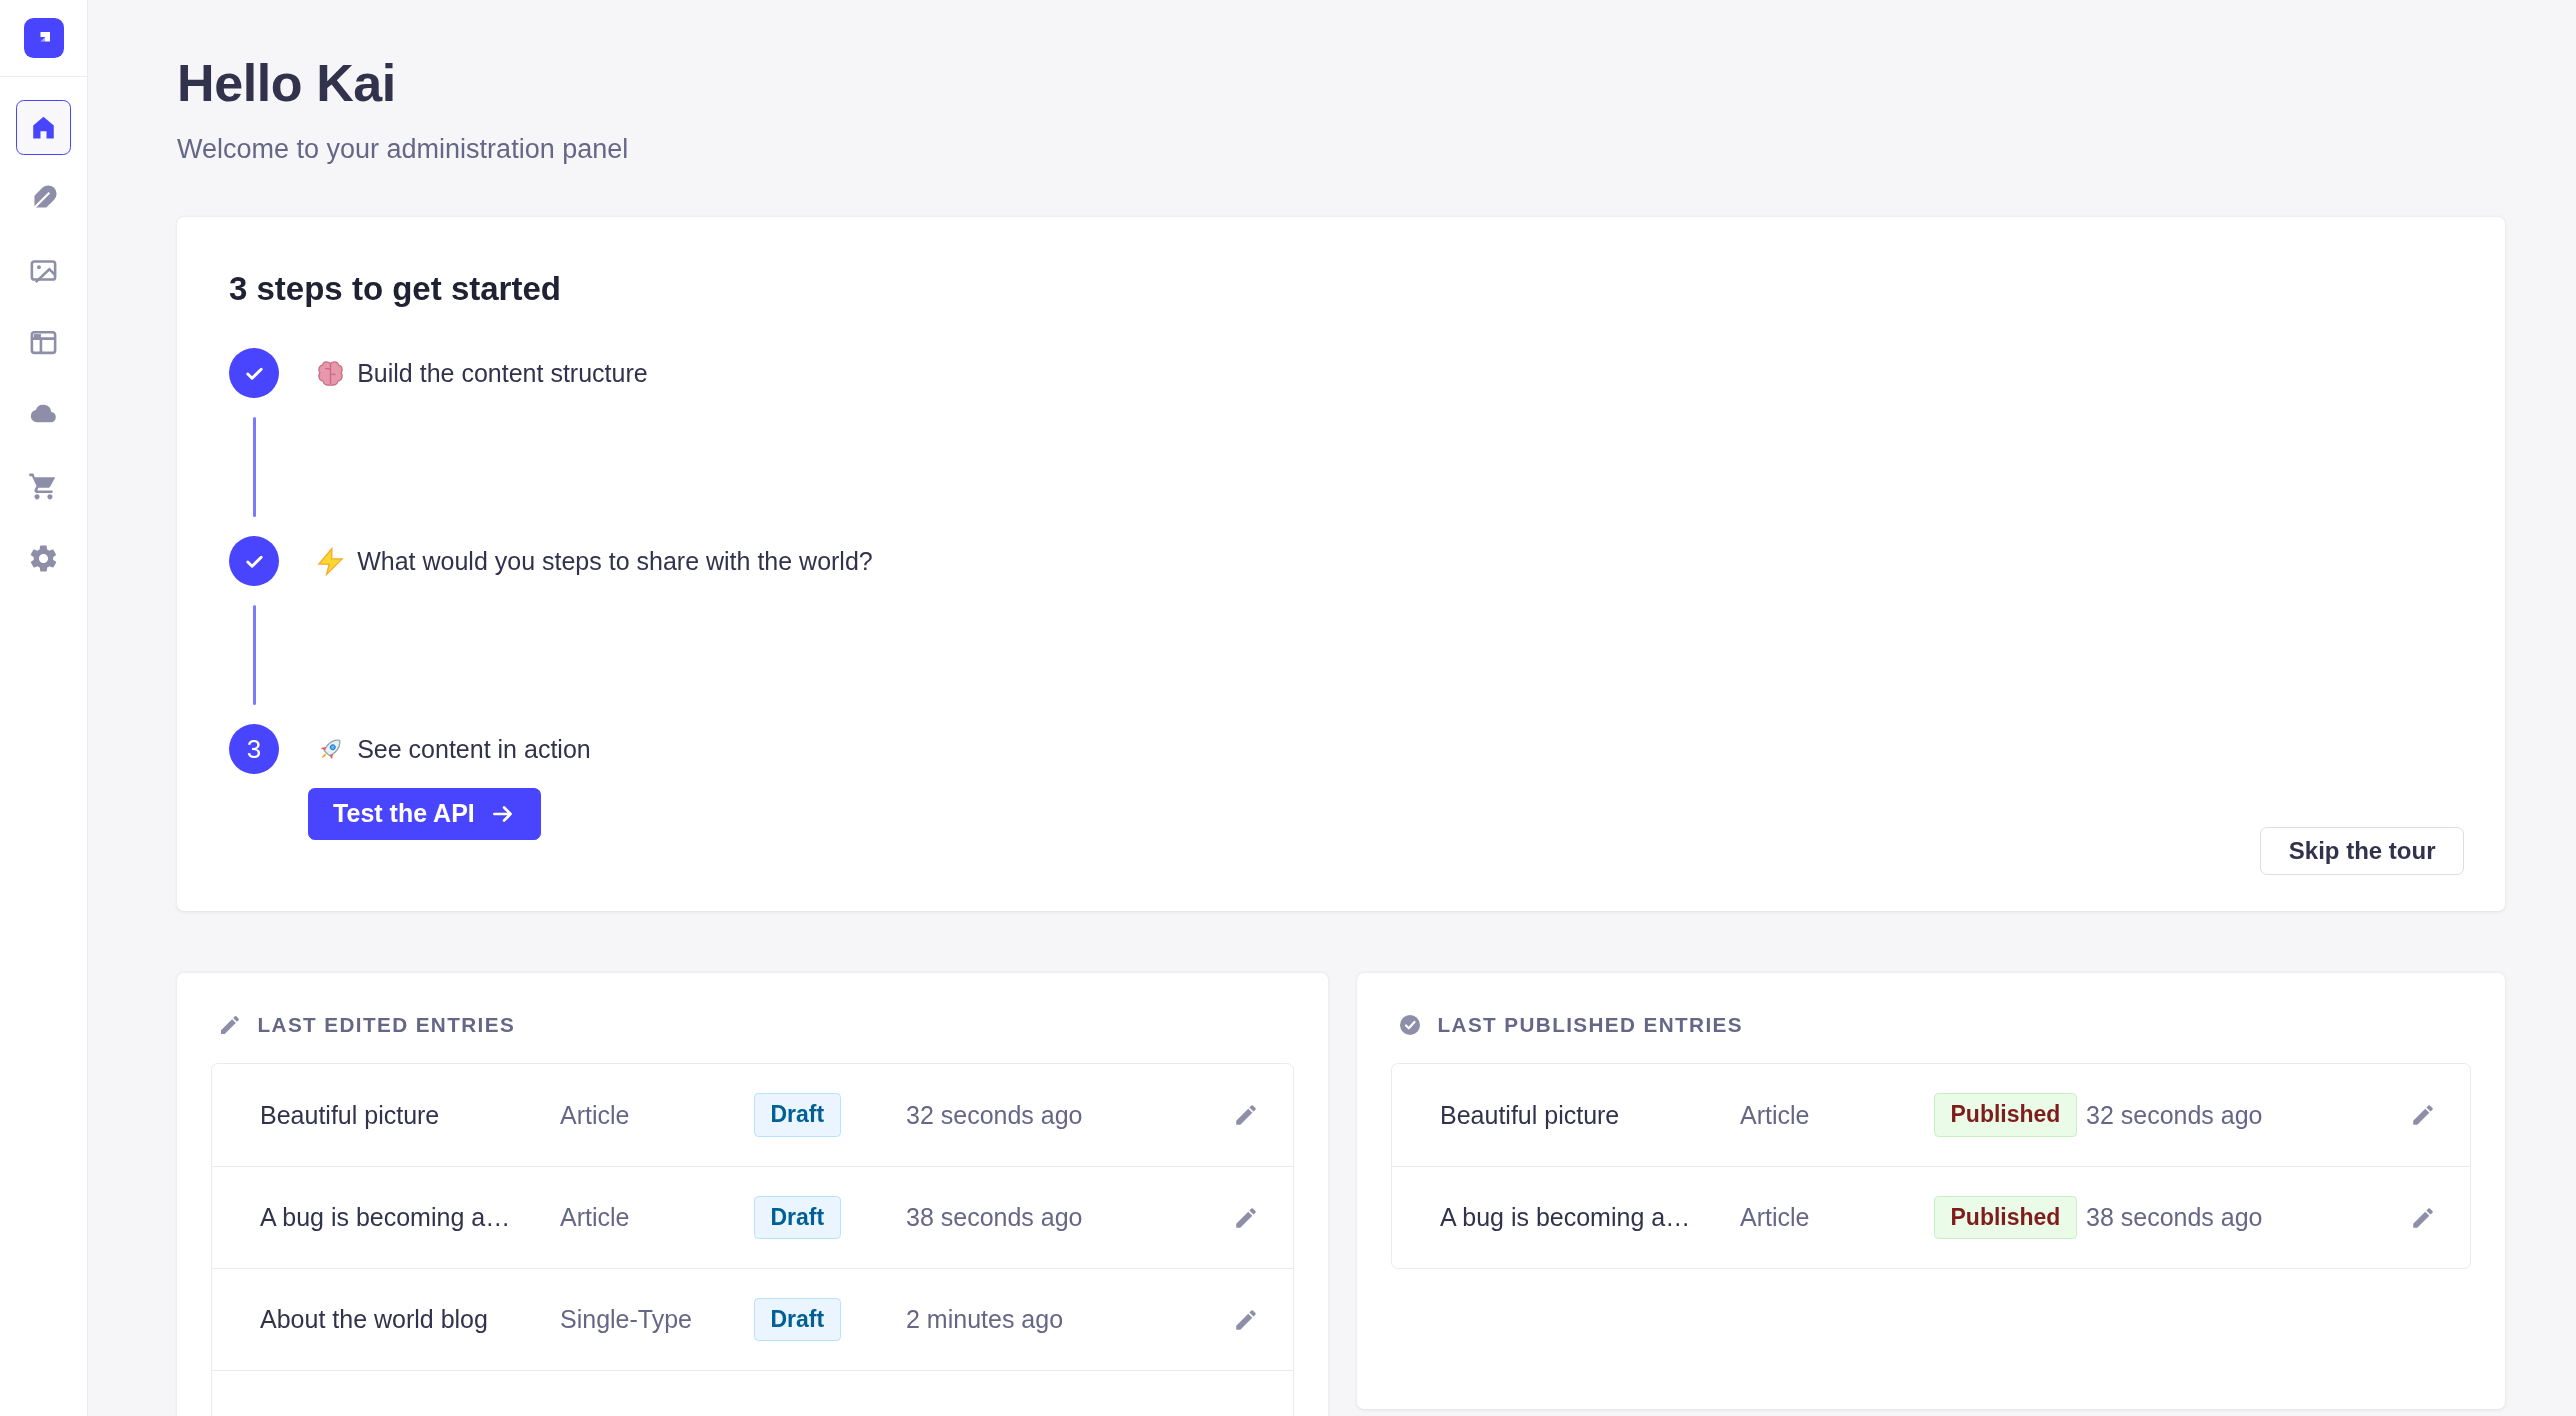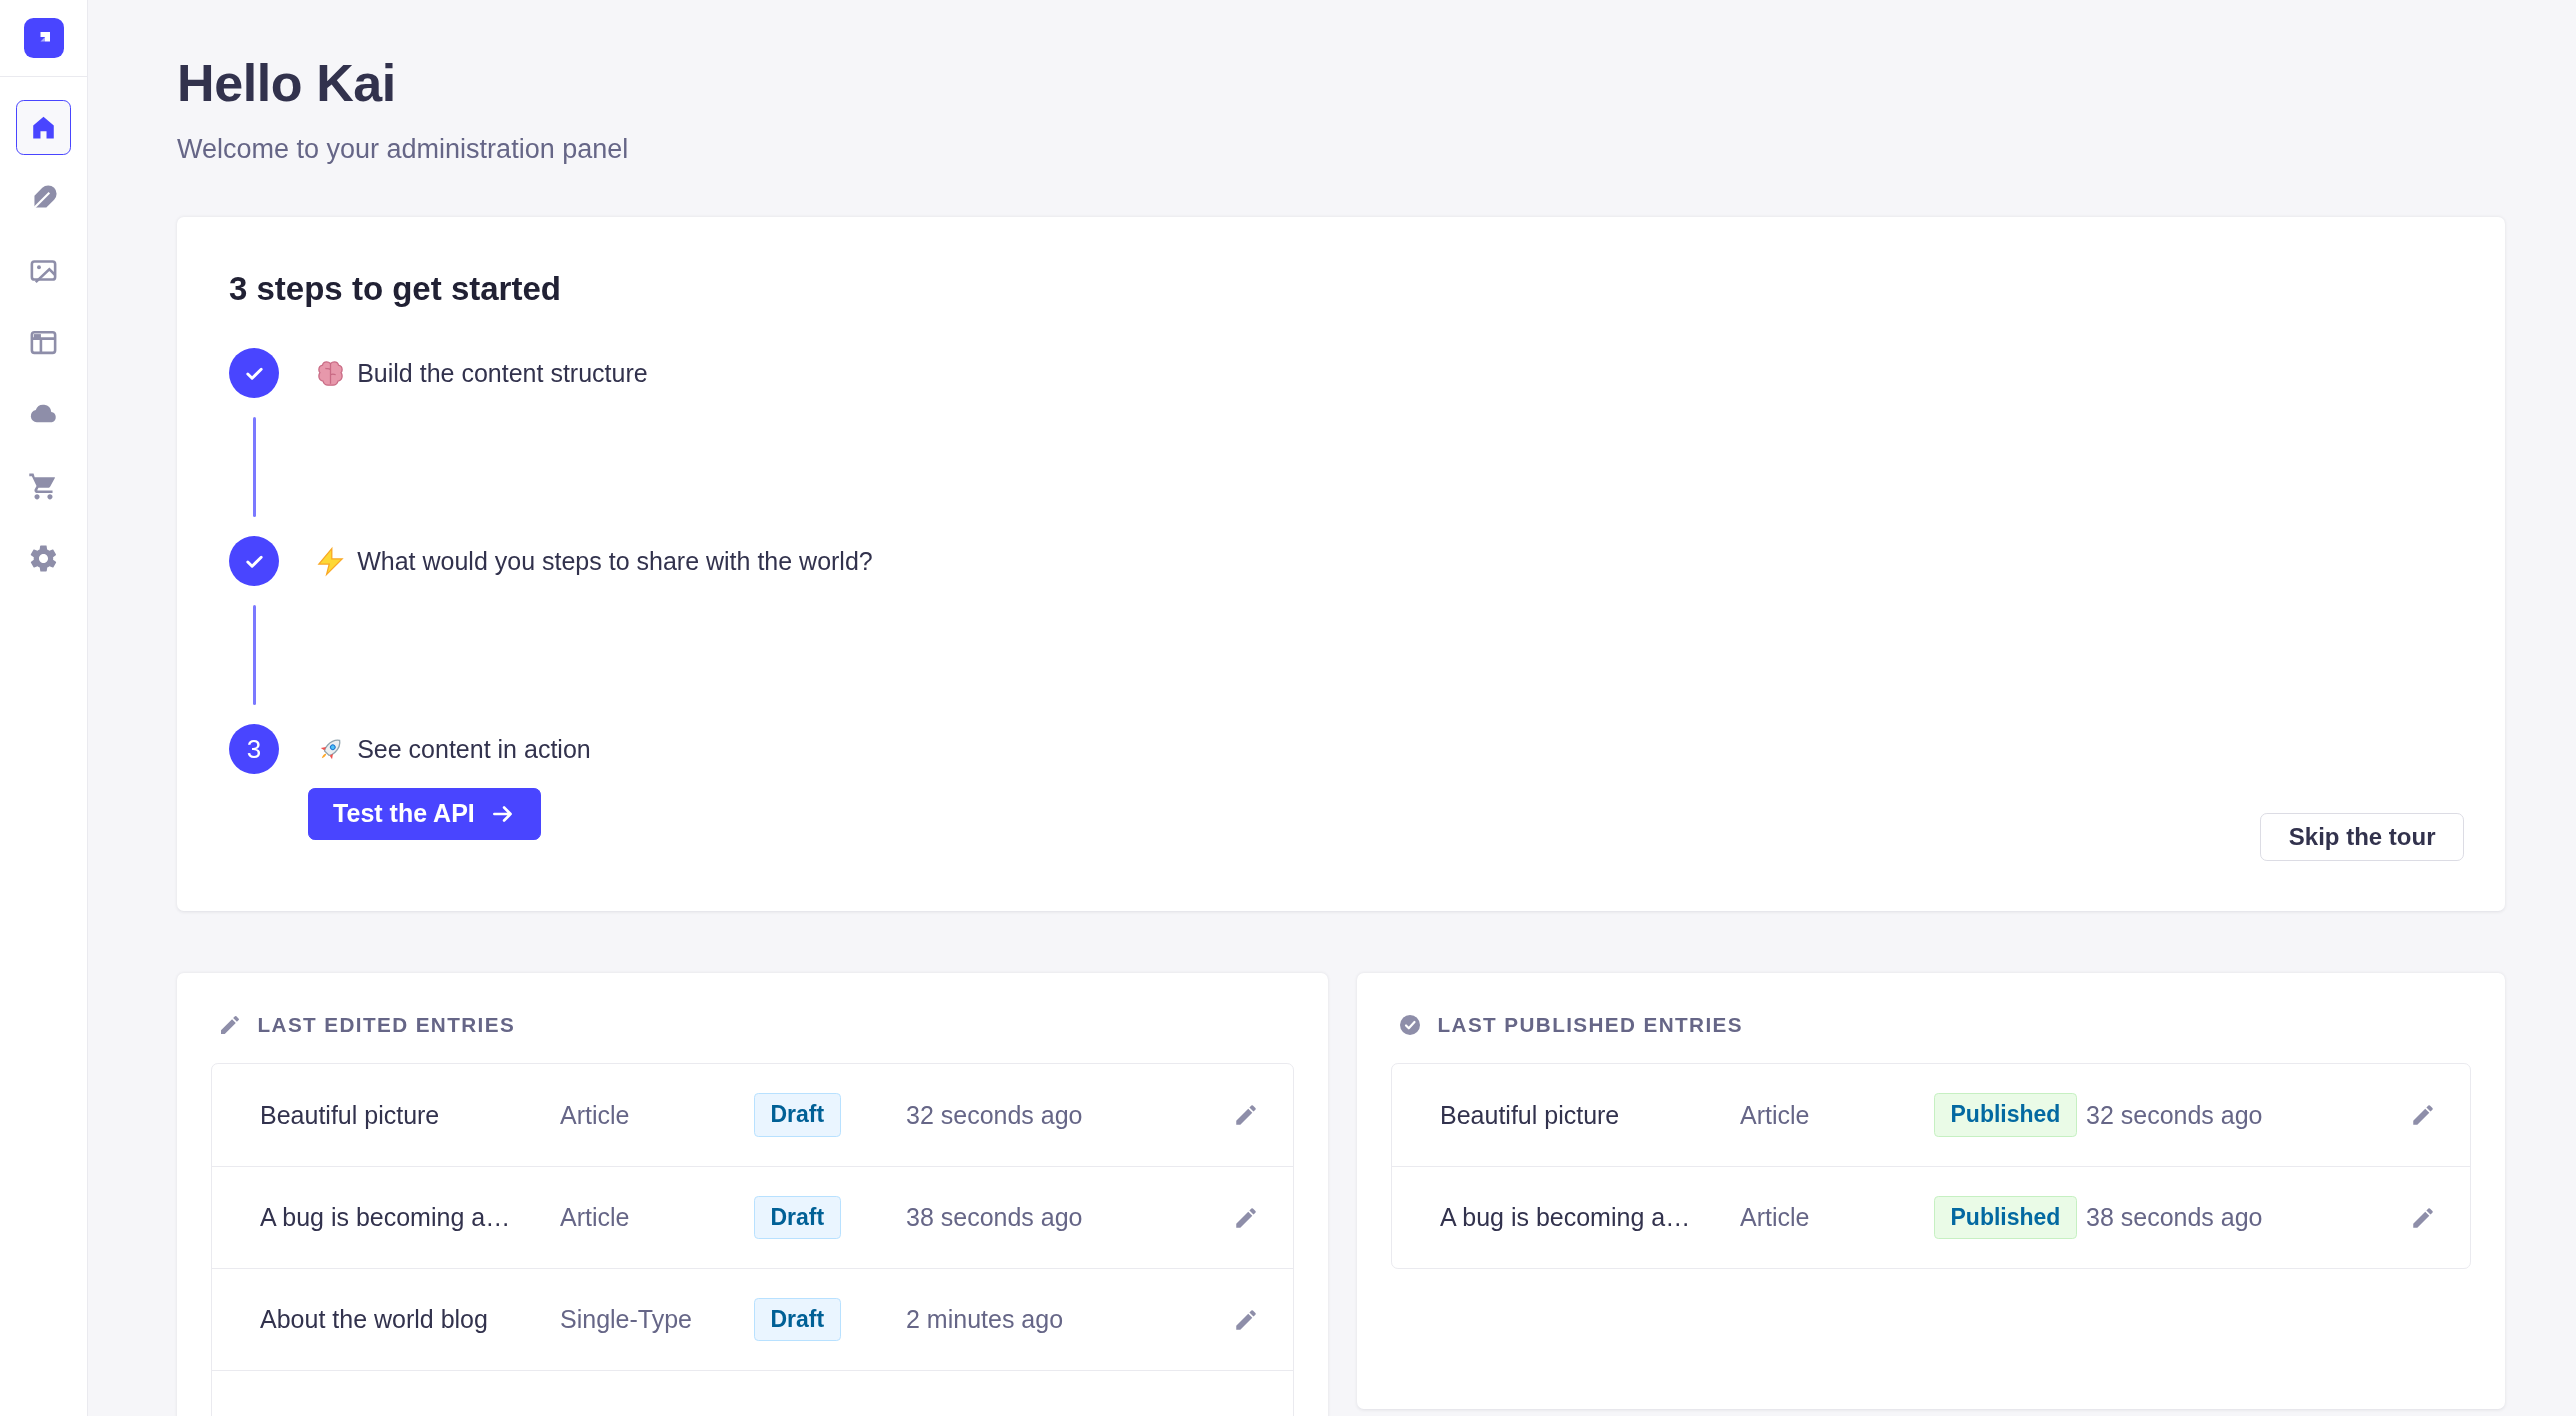--- a/index.html
+++ b/index.html
@@ -61,21 +61,21 @@
   .cta-row { display:grid; grid-template-columns:50px 1fr; column-gap:36px; }
   .cta-btn {
     grid-column:2; justify-self:start; margin-top:13.8px; margin-left:-6.9px;
     height:52px; padding:0 24px; background:#4945ff; border:0.9px solid #4945ff;
     border-radius:6.9px; color:#ffffff; font-size:25px; font-weight:600;
     font-family:"Liberation Sans", sans-serif;
     display:flex; align-items:center; gap:15.5px; cursor:pointer;
   }
   .cta-btn svg { width:26px; height:26px; }
   .skip-btn {
-    position:absolute; right:41px; bottom:50px; height:48px; padding:0 27.5px;
+    position:absolute; right:41px; bottom:36px; height:48px; padding:0 27.5px;
     background:#ffffff; border:0.9px solid #dcdce4; border-radius:6.9px;
     font-size:24px; font-weight:600; color:#32324d; cursor:pointer;
     font-family:"Liberation Sans", sans-serif;
   }
 
   
   .entries-left  { left:177px;  top:973px; width:1151px; height:551px; padding-top:40px; }
   .entries-right { left:1357px; top:973px; width:1148px; height:436px; padding-top:40px; }
   .entries-header { padding:0 41px; display:flex; align-items:center; gap:15.5px; }
   .entries-header svg { width:24px; height:24px; flex:none; }
@@ -91,21 +91,21 @@
   .row + .row { border-top:0.9px solid #eaeaef; }
   .row-partial { border-top:0.9px solid #eaeaef; height:103px; }
   .cell-title { font-size:25px; color:#32324d; white-space:nowrap; overflow:hidden; }
   .cell-type  { font-size:25px; color:#666687; }
   .cell-time  { font-size:25px; color:#666687; }
   .badge {
     display:inline-block; padding:6.9px 15.5px; border-radius:4.3px;
     font-size:23px; font-weight:600; line-height:1.2;
   }
   .badge.draft     { background:#eaf5ff; border:0.9px solid #b8e1ff; color:#006096; }
-  .badge.published { background:#eafbe7; border:0.9px solid #c6f0c2; color:#0369a1; }
+  .badge.published { background:#eafbe7; border:0.9px solid #c6f0c2; color:#7f1d1d; }
   .edit-btn { justify-self:end; background:none; border:none; cursor:pointer; display:flex; }
   .edit-btn svg { width:26px; height:26px; }
 </style>
 </head>
 <body>
 
 <nav class="sidebar">
   <div class="logo-wrap">
     <div class="logo">
       <svg viewBox="0 0 24 24" width="24" height="24">

